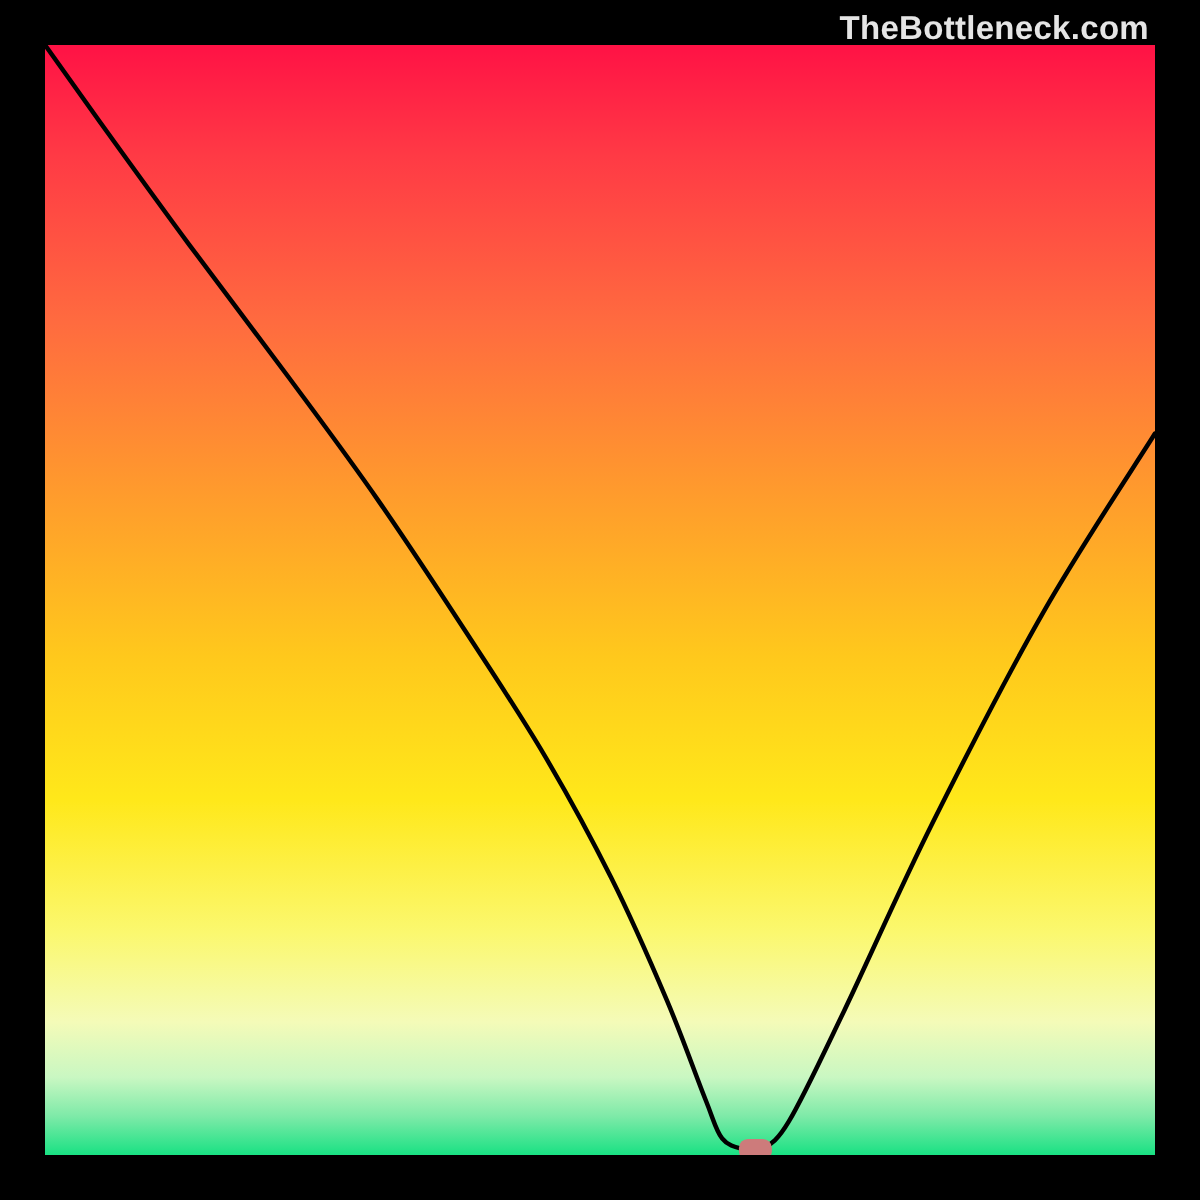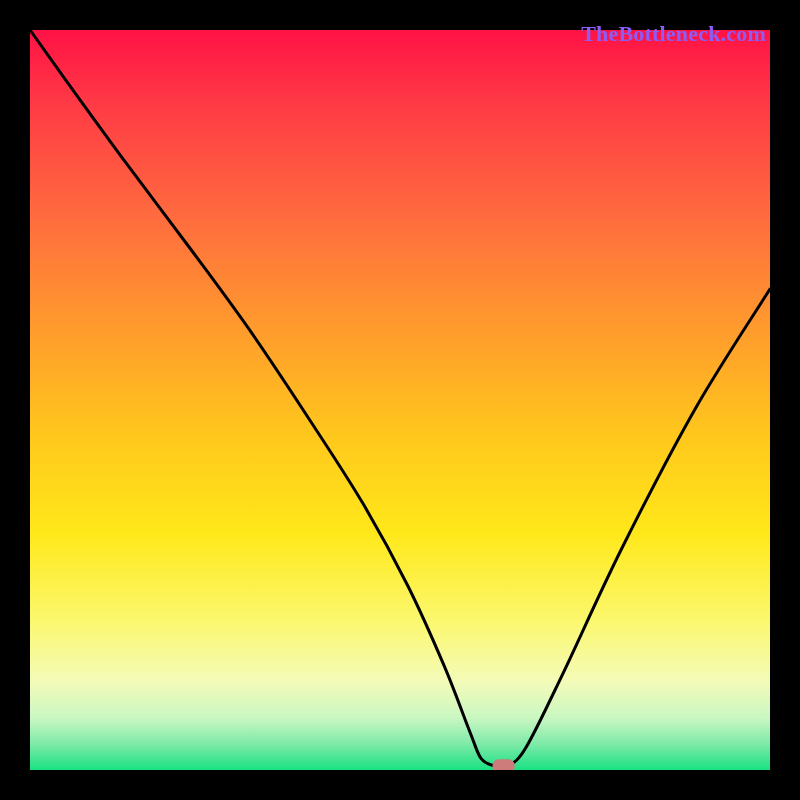--- a/index.html
+++ b/index.html
@@ -25,26 +25,26 @@
   }
   .gradient-bg {
     position: absolute;
     left: 0;
     top: 0;
     width: 100%;
     height: 100%;
   }
   .watermark {
     position: absolute;
-    top: 21px;
+    top: 6px;
     right: 34px;
-    font-family: Liberation Serif, serif;
+    font-family: Liberation Sans, sans-serif;
     font-size: 22px;
     font-weight: 600;
-    color: #8b5cf6;
+    color: #e5e5e5;
     letter-spacing: 0.2px;
   }
   .curve-svg {
     position: absolute;
     left: 0;
     top: 0;
     width: 100%;
     height: 100%;
   }
   .curve-path {

